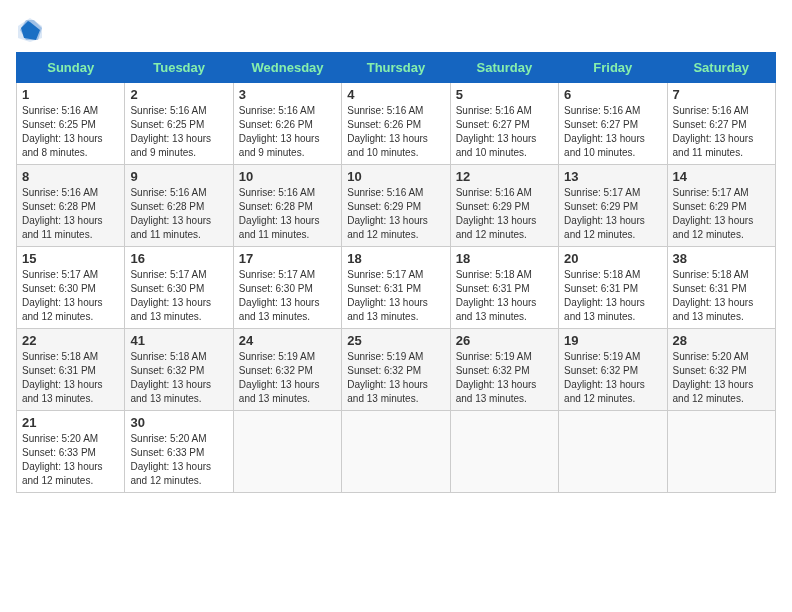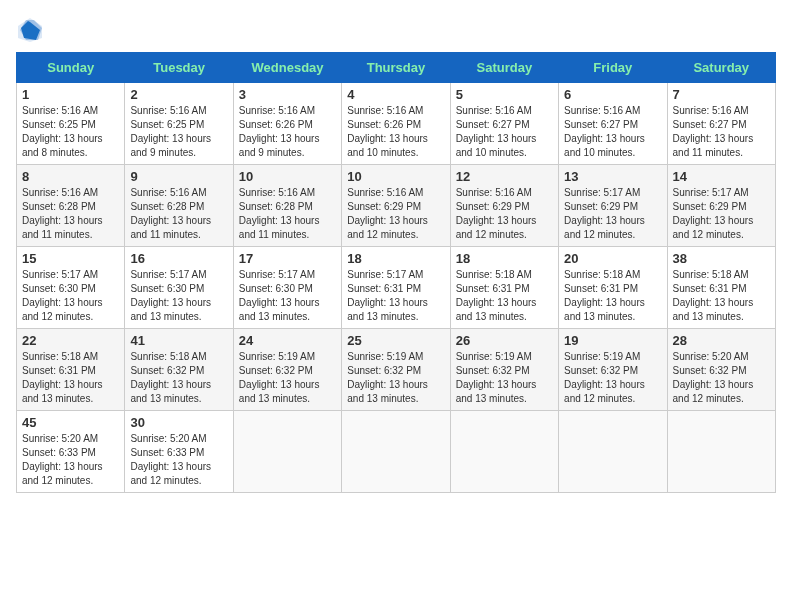--- a/index.html
+++ b/index.html
@@ -359,21 +359,21 @@
           <span class="day-num">28</span>
           <div class="day-info">
             Sunrise: 5:20 AM<br>
             Sunset: 6:32 PM<br>
             Daylight: 13 hours and 12 minutes.
           </div>
         </td>
       </tr>
       <tr>
         <td>
-          <span class="day-num">45</span>
+          <span class="day-num">21</span>
           <div class="day-info">
             Sunrise: 5:20 AM<br>
             Sunset: 6:33 PM<br>
             Daylight: 13 hours and 12 minutes.
           </div>
         </td>
         <td>
           <span class="day-num">30</span>
           <div class="day-info">
             Sunrise: 5:20 AM<br>

